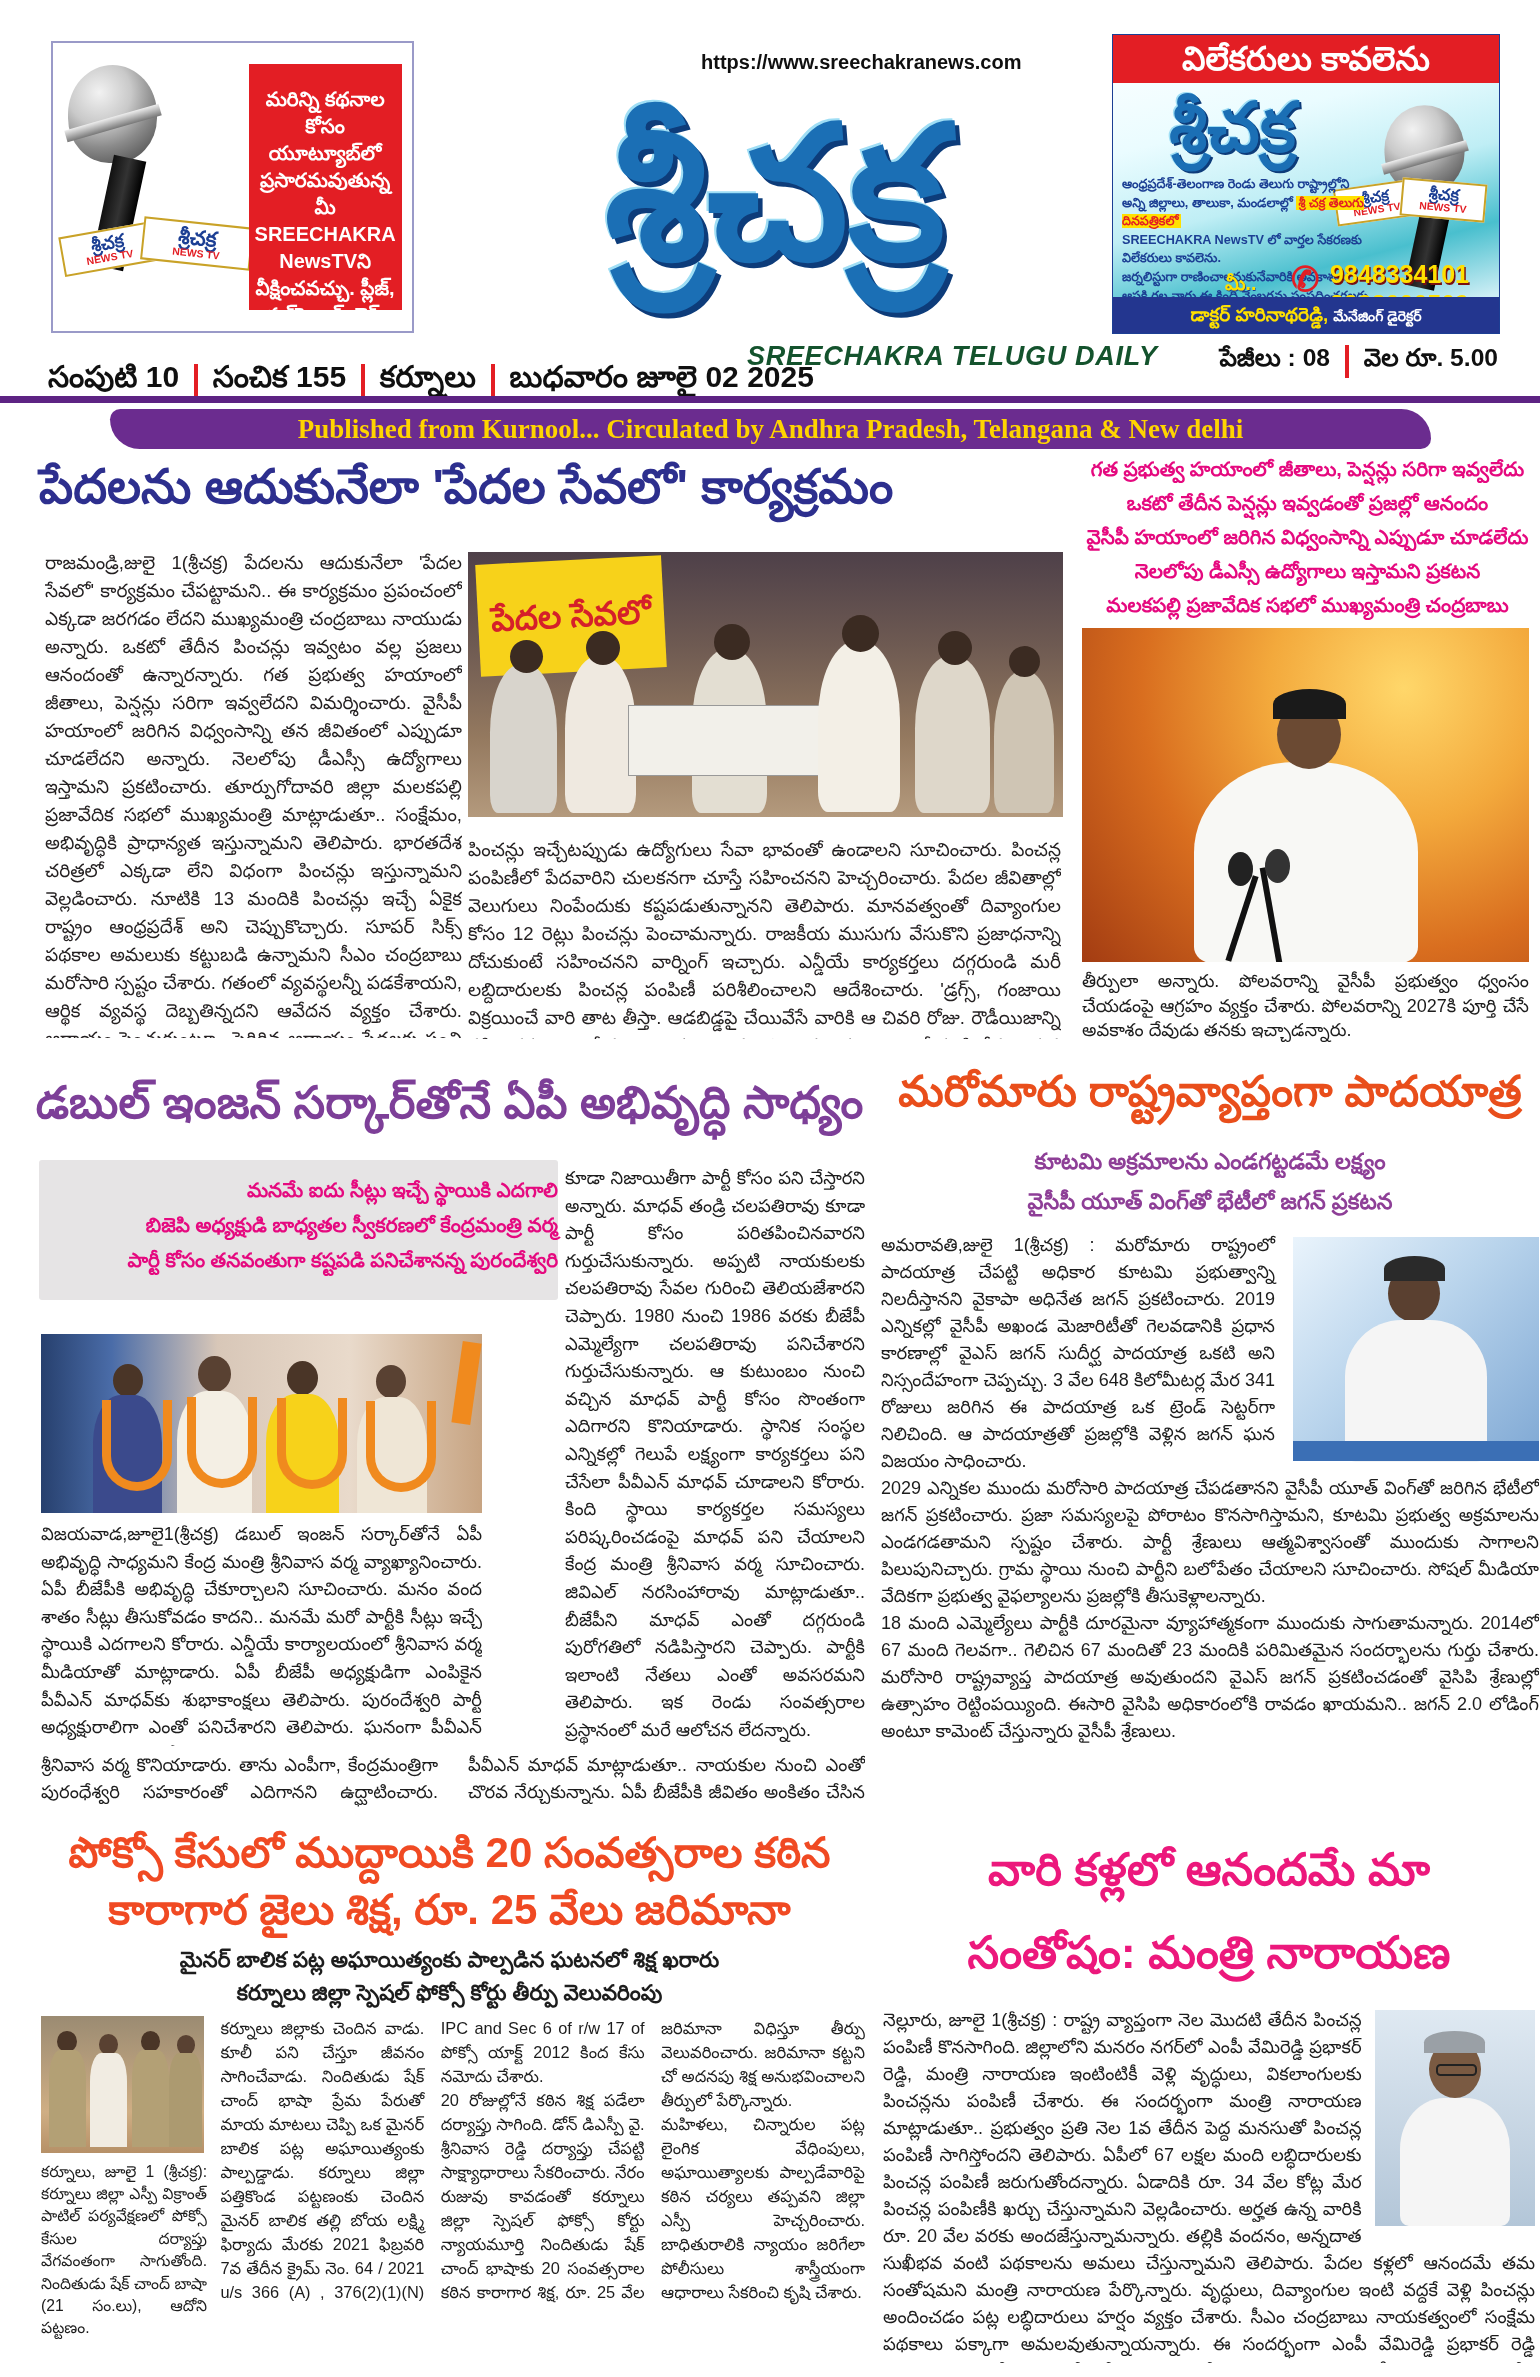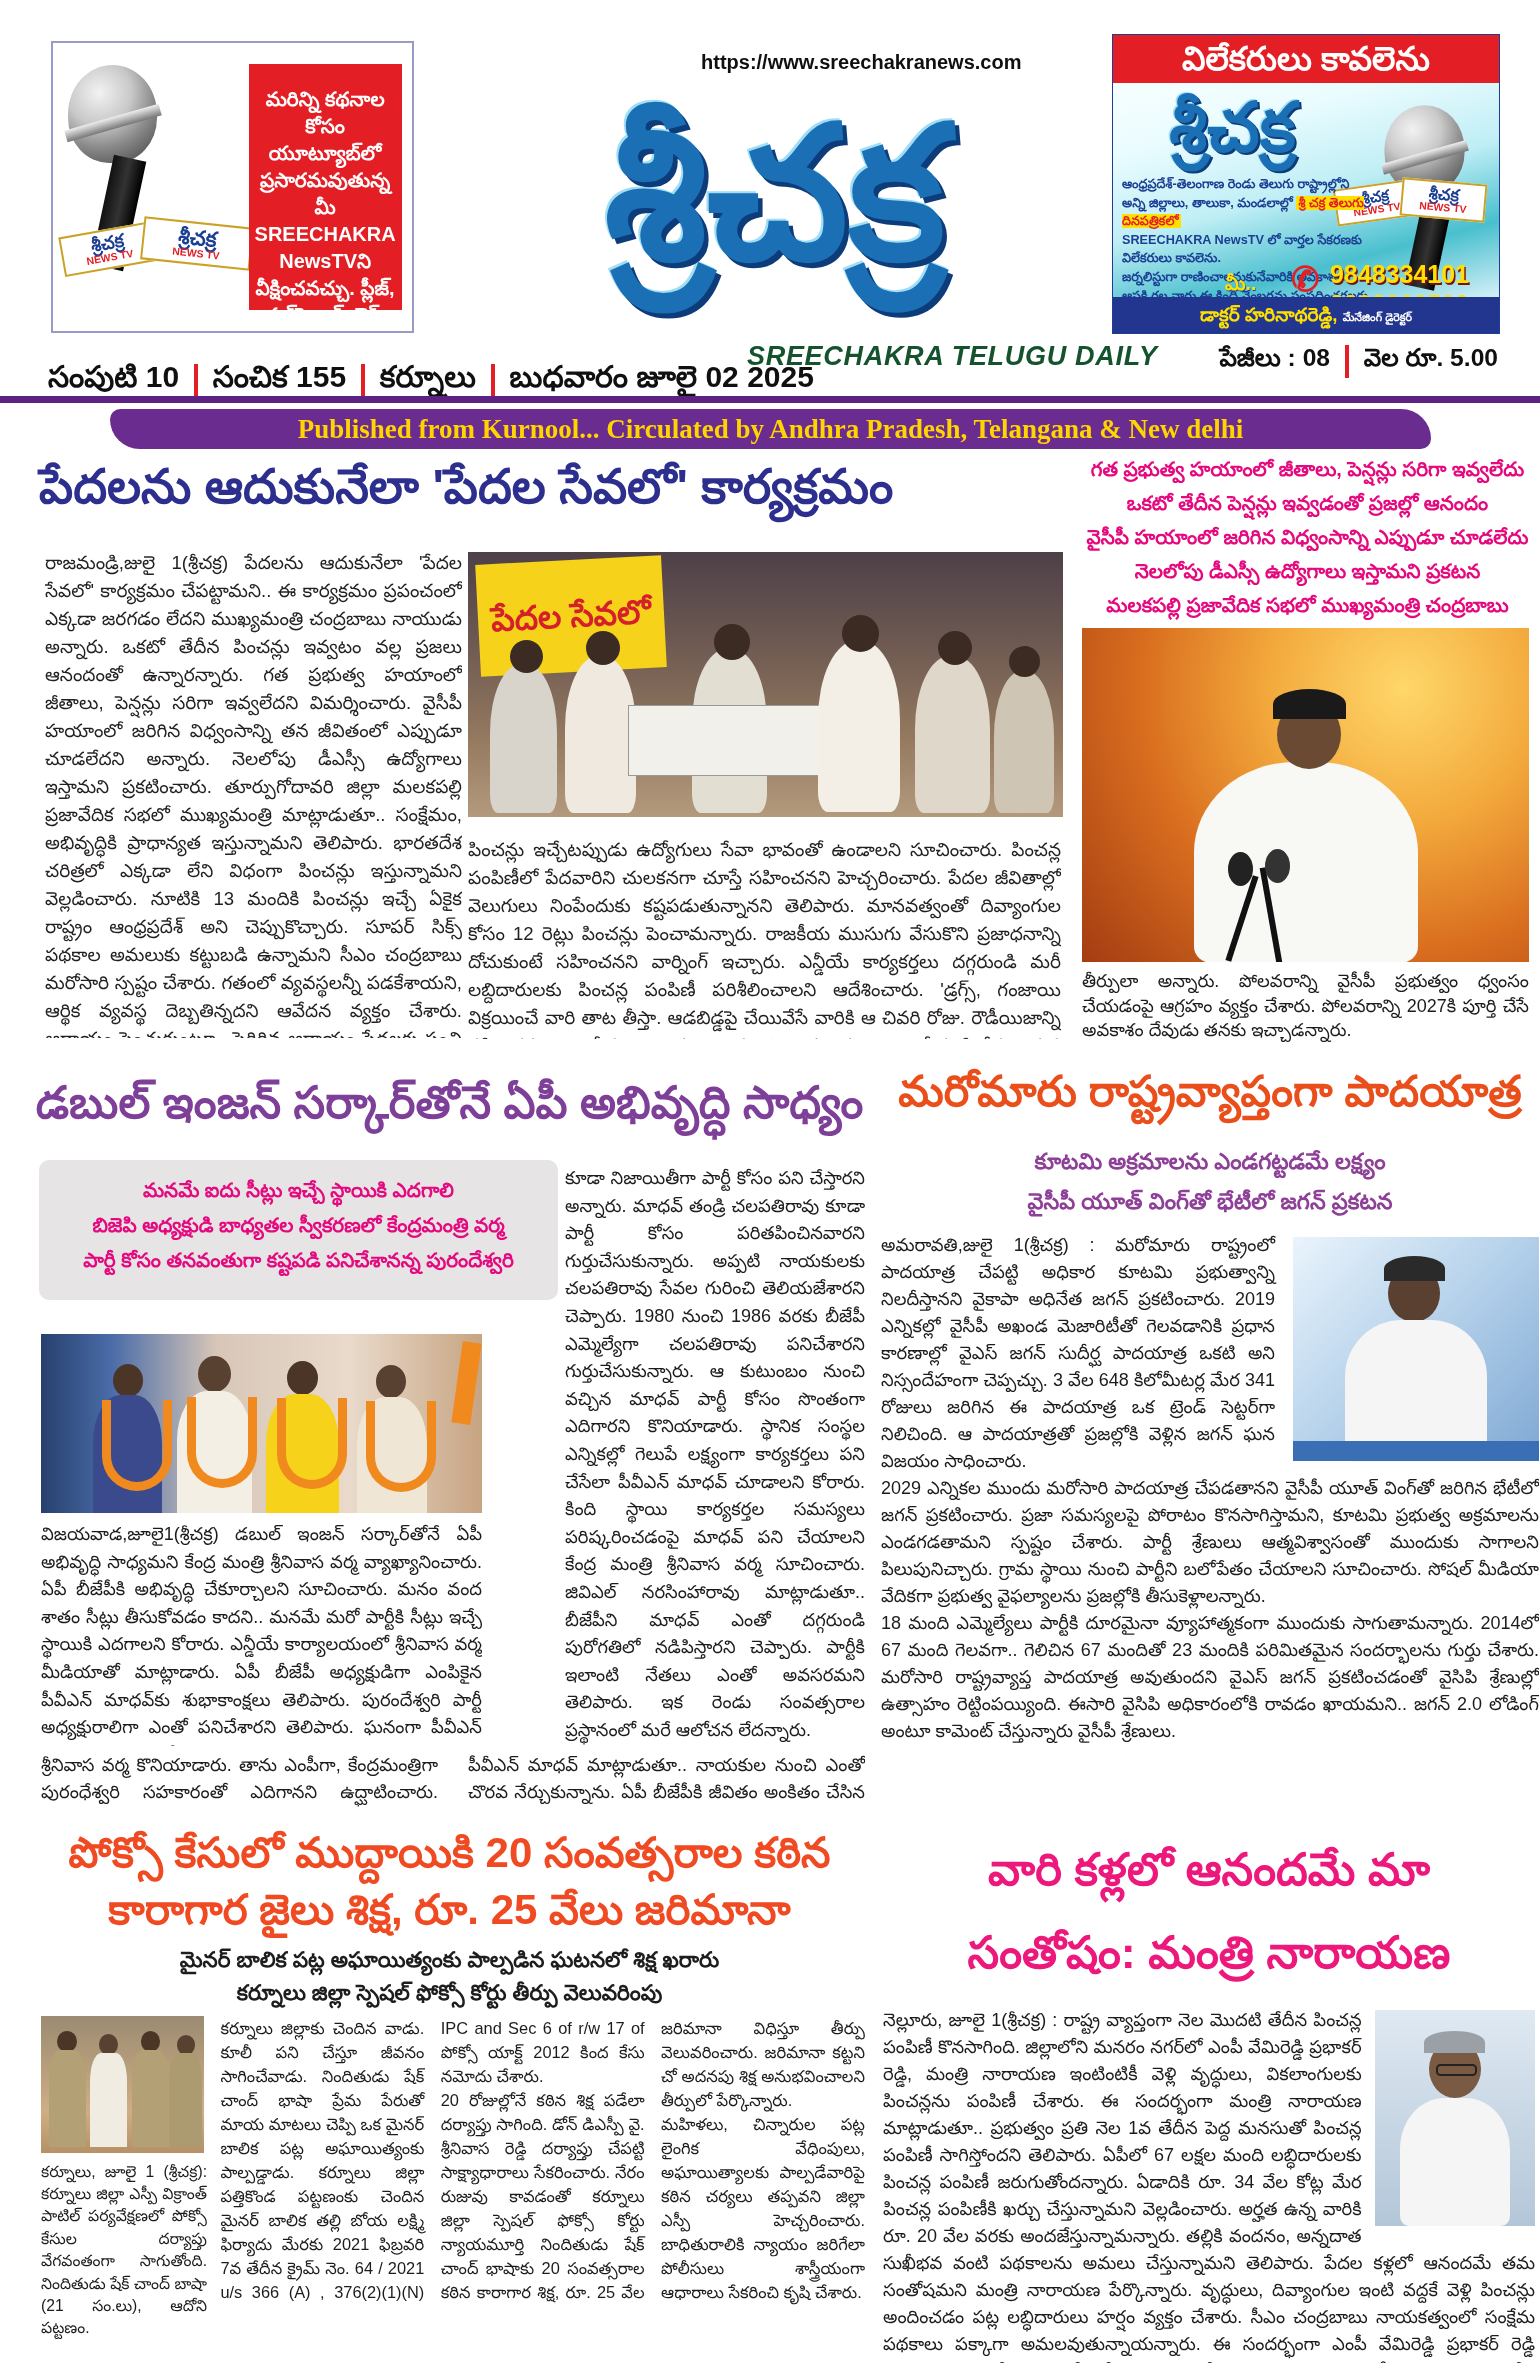--- a/index.html
+++ b/index.html
@@ -30,39 +30,39 @@
   .rightad-logo{position:absolute;left:7.5px;top:52px;width:224px;font-size:69px;font-weight:bold;color:#1b6fb5;
                 text-shadow:2.2px 2.2px 0 #0d3c7a,-1.5px -1.5px 0 #9fdef5;line-height:82px;text-align:center;}
   .rightad-lines{position:absolute;left:9px;top:140px;width:268px;font-size:12.7px;font-weight:bold;color:#1c3f94;line-height:18.6px;}
   .hl{background:#ffe000;color:#e31e24;padding:0 2.2px;}
   .rightad-yours{position:absolute;left:112px;top:237px;color:#ffe000;font-size:19.4px;font-weight:bold;text-shadow:0.7px 0.7px 0 #1c3f94;}
   .rightad-phones{position:absolute;right:30px;top:224px;color:#ffe000;font-size:25px;font-weight:bold;line-height:30px;
                   text-shadow:1.5px 1.5px 0 #7a1010;}
   .phone-icon{position:absolute;left:-39px;top:4.5px;font-size:34px;color:#e31e24;text-shadow:none;}
   .rightad-md{position:absolute;left:0;bottom:0;width:100%;height:36px;background:#23368f;color:#ffe000;
               font-size:18.6px;font-weight:bold;text-align:center;line-height:36px;}
-  .md-role{color:#ffffff;font-size:11px;}
+  .md-role{color:#ffffff;font-size:14px;}
   
   .dl-left{left:48px;top:360px;display:flex;align-items:center;font-size:30px;font-weight:bold;color:#101010;}
   .dl-sep{width:3.7px;height:33px;background:#e31e24;margin:0 15px;}
   .tagline{left:747px;top:341px;font-size:27px;font-weight:bold;font-style:italic;color:#14532d;letter-spacing:0.7px;}
   .dl-right{right:43px;top:344px;display:flex;align-items:center;font-size:24.6px;font-weight:bold;color:#101010;}
   .toprule{left:0;top:396px;width:1541px;height:6.7px;background:#5d2383;}
   .pubbanner{left:110px;top:409px;width:1321px;height:40px;background:#6b2c8f;border-radius:10.4px 30px 10.4px 30px;
              color:#ffd400;font-family:"Liberation Serif",serif;font-weight:bold;font-size:27px;text-align:center;line-height:40px;}
   
   .lead-headline{left:39px;top:452px;width:1040px;font-size:48px;font-weight:bold;color:#2d2f8e;line-height:69px;}
   .lead-subheads{left:1082px;top:452px;width:451px;text-align:center;font-size:20px;font-weight:bold;color:#e5097f;line-height:34px;}
   .bodytext{font-size:18.6px;line-height:28px;color:#231f20;}
   .lead-col1{left:45px;top:549px;width:417px;height:489px;overflow:hidden;}
   .lead-col2{left:468px;top:836px;width:593px;height:203px;overflow:hidden;}
   .lead-col3{left:1082px;top:969px;width:447px;height:73px;overflow:hidden;font-size:18px;line-height:24.6px;}
   .a2-headline{left:34px;top:1047px;width:831px;text-align:center;font-size:45px;font-weight:bold;color:#7d3f98;line-height:112px;}
-  .graybox{left:39px;top:1160px;width:519px;height:140px;background:#e6e4e5;border-radius:10px;
-           text-align:center;font-size:20px;font-weight:bold;color:#e5097f;line-height:35px;padding-top:13.4px;box-sizing:border-box;}
+  .graybox{left:39px;top:1160px;width:519px;height:140px;background:#e6e4e5;border-radius:3px;
+           text-align:right;font-size:20px;font-weight:bold;color:#e5097f;line-height:35px;padding-top:13.4px;box-sizing:border-box;}
   .a2-colR{left:565px;top:1165px;width:300px;height:583px;overflow:hidden;font-size:18px;line-height:27.6px;}
   .a2-under{left:41px;top:1521px;width:441px;height:225px;overflow:hidden;font-size:18px;line-height:27.6px;}
   .a2-bottom{left:41px;top:1752px;width:824px;height:70px;overflow:hidden;column-count:2;column-gap:30px;font-size:18px;line-height:27px;}
   .a3-headline{left:880px;top:1047px;width:660px;text-align:center;font-size:43px;font-weight:bold;color:#e94e1b;line-height:89px;}
   .a3-subheads{left:880px;top:1142px;width:660px;text-align:center;font-size:22.4px;font-weight:bold;color:#8e3f97;line-height:40px;}
   .a3-body{left:881px;top:1232px;width:658px;height:522px;overflow:hidden;font-size:18px;line-height:27px;}
   .a4-headline{left:34px;top:1824px;width:831px;text-align:center;font-size:42px;font-weight:bold;color:#f04a23;line-height:57px;}
   .a4-subheads{left:34px;top:1943px;width:831px;text-align:center;font-size:21.6px;font-weight:bold;color:#1d1d1d;line-height:33px;}
   .a4-body{left:41px;top:2016px;width:824px;height:344px;display:flex;gap:13.4px;}
   .a4-col1{width:166px;flex:none;font-size:15.7px;line-height:22.4px;}

